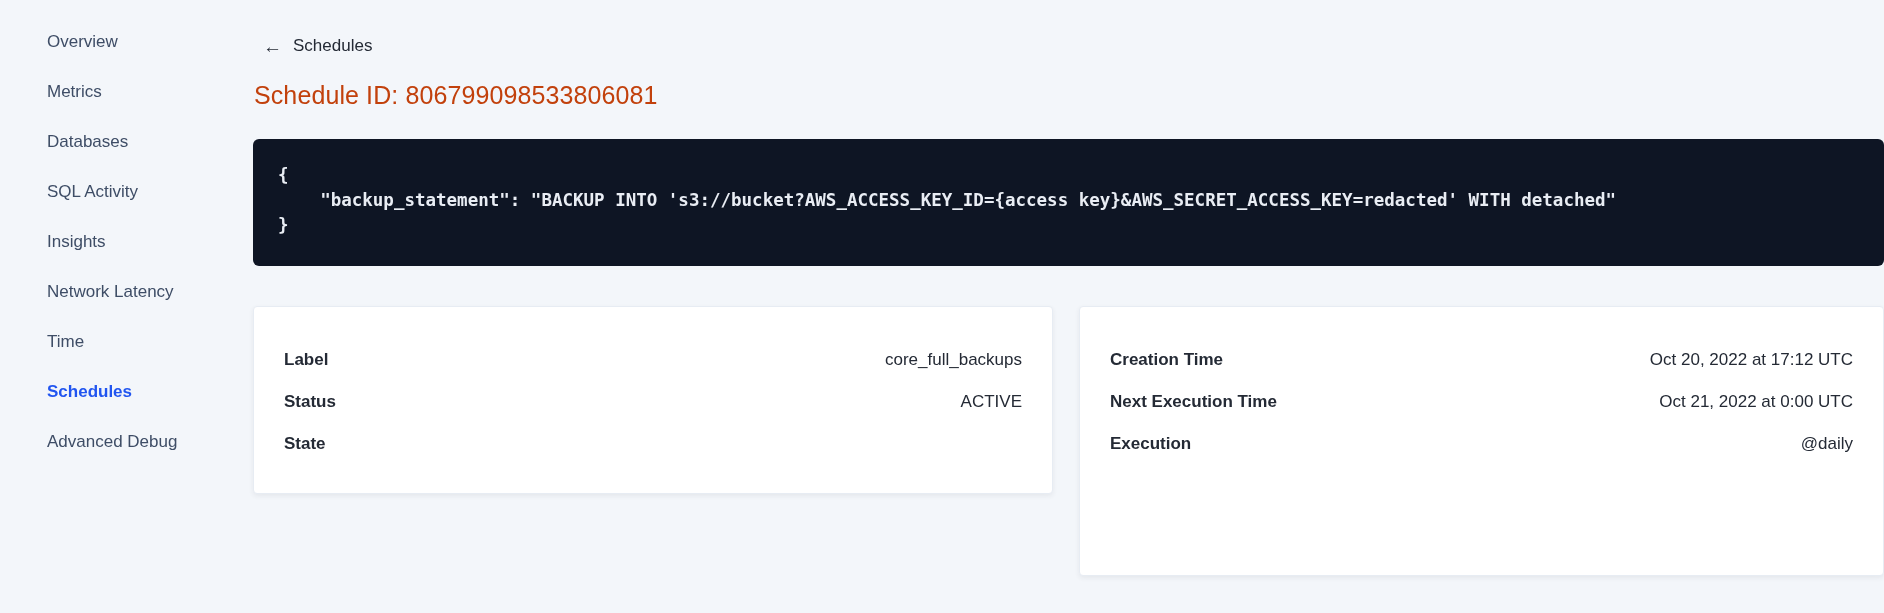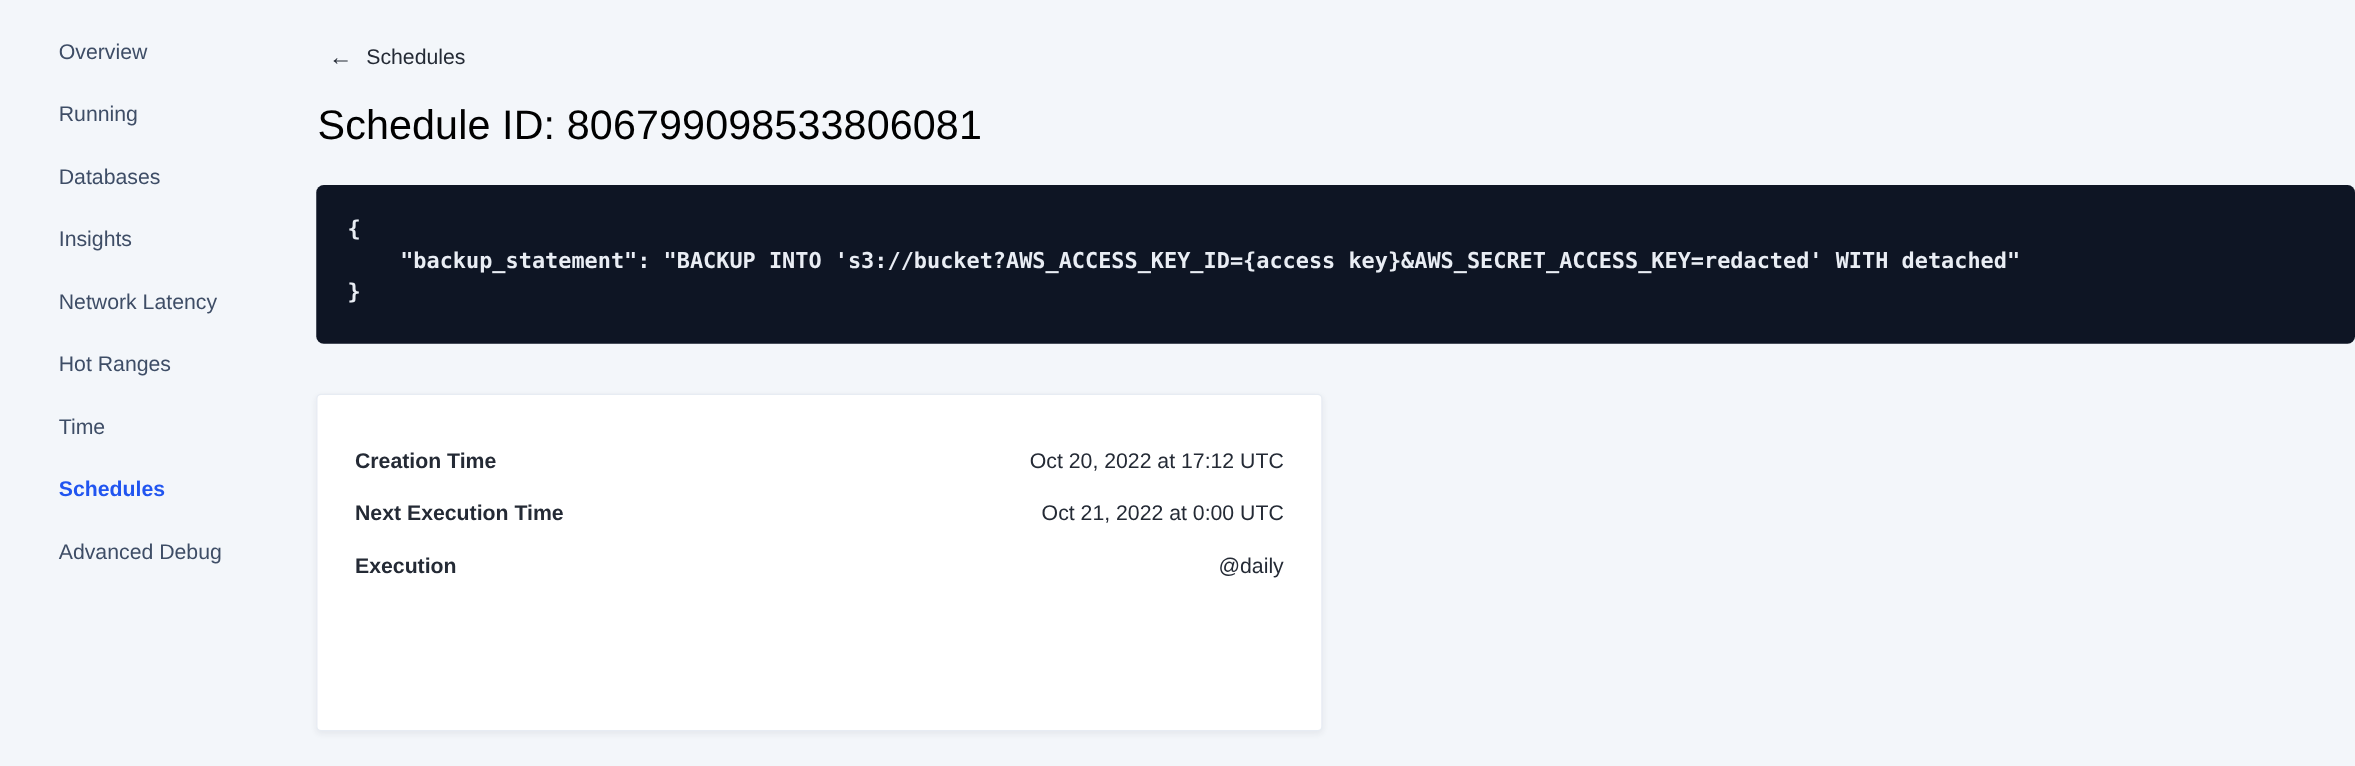--- a/index.html
+++ b/index.html
@@ -29,21 +29,21 @@
 
   .backlink {
     margin: 36px 0 0 10px;
     display: inline-flex; align-items: center; gap: 11px;
     font-size: 17px; color: #242a35; cursor: pointer;
   }
   .backlink .arrow { font-size: 19px; line-height: 1; color: #242a35; }
 
   .page-title {
     margin: 24px 0 0 1px;
-    font-size: 33px; font-weight: 500; color: #000000;
+    font-size: 25px; font-weight: 500; color: #c2410c;
     letter-spacing: 0.1px;
   }
 
   .code-block {
     margin-top: 29px;
     width: 1631px; height: 127px;
     background: #0e1524;
     border-radius: 6px;
     padding: 24px 25px;
     overflow: hidden;
@@ -74,25 +74,25 @@
   .kv-label { font-weight: 700; color: #242a35; }
   .kv-value { color: #242a35; text-align: right; }
 </style>
 </head>
 <body>
 
 <div class="layout">
 
   <nav class="sidebar">
     <div class="nav-item">Overview</div>
-    <div class="nav-item">Running</div>
+    <div class="nav-item">Metrics</div>
     <div class="nav-item">Databases</div>
+    <div class="nav-item">SQL Activity</div>
     <div class="nav-item">Insights</div>
     <div class="nav-item">Network Latency</div>
-    <div class="nav-item">Hot Ranges</div>
     <div class="nav-item">Time</div>
     <div class="nav-item active">Schedules</div>
     <div class="nav-item">Advanced Debug</div>
   </nav>
 
   <main class="main">
 
     <div class="backlink">
       <span class="arrow">←</span>
       <span>Schedules</span>
@@ -101,20 +101,34 @@
     <h1 class="page-title">Schedule ID: 806799098533806081</h1>
 
     <div class="code-block">
       <pre>{
     "backup_statement": "BACKUP INTO 's3://bucket?AWS_ACCESS_KEY_ID={access key}&amp;AWS_SECRET_ACCESS_KEY=redacted' WITH detached"
 }</pre>
     </div>
 
     <div class="cards">
 
+      <section class="card left">
+        <div class="kv-row">
+          <span class="kv-label">Label</span>
+          <span class="kv-value">core_full_backups</span>
+        </div>
+        <div class="kv-row">
+          <span class="kv-label">Status</span>
+          <span class="kv-value">ACTIVE</span>
+        </div>
+        <div class="kv-row">
+          <span class="kv-label">State</span>
+          <span class="kv-value"></span>
+        </div>
+      </section>
 
       <section class="card right">
         <div class="kv-row">
           <span class="kv-label">Creation Time</span>
           <span class="kv-value">Oct 20, 2022 at 17:12 UTC</span>
         </div>
         <div class="kv-row">
           <span class="kv-label">Next Execution Time</span>
           <span class="kv-value">Oct 21, 2022 at 0:00 UTC</span>
         </div>

